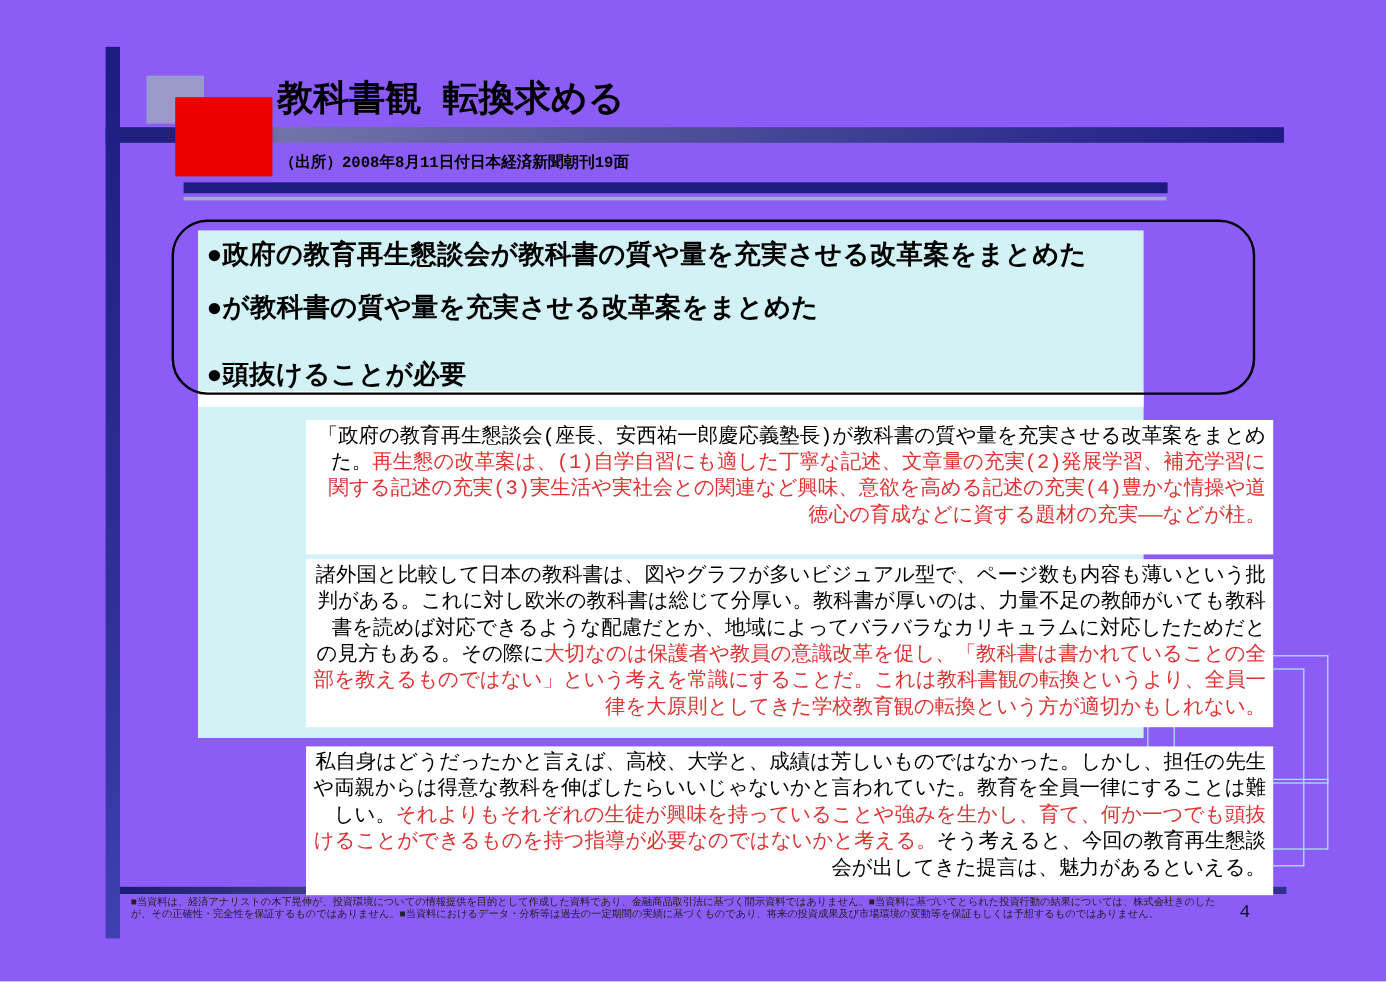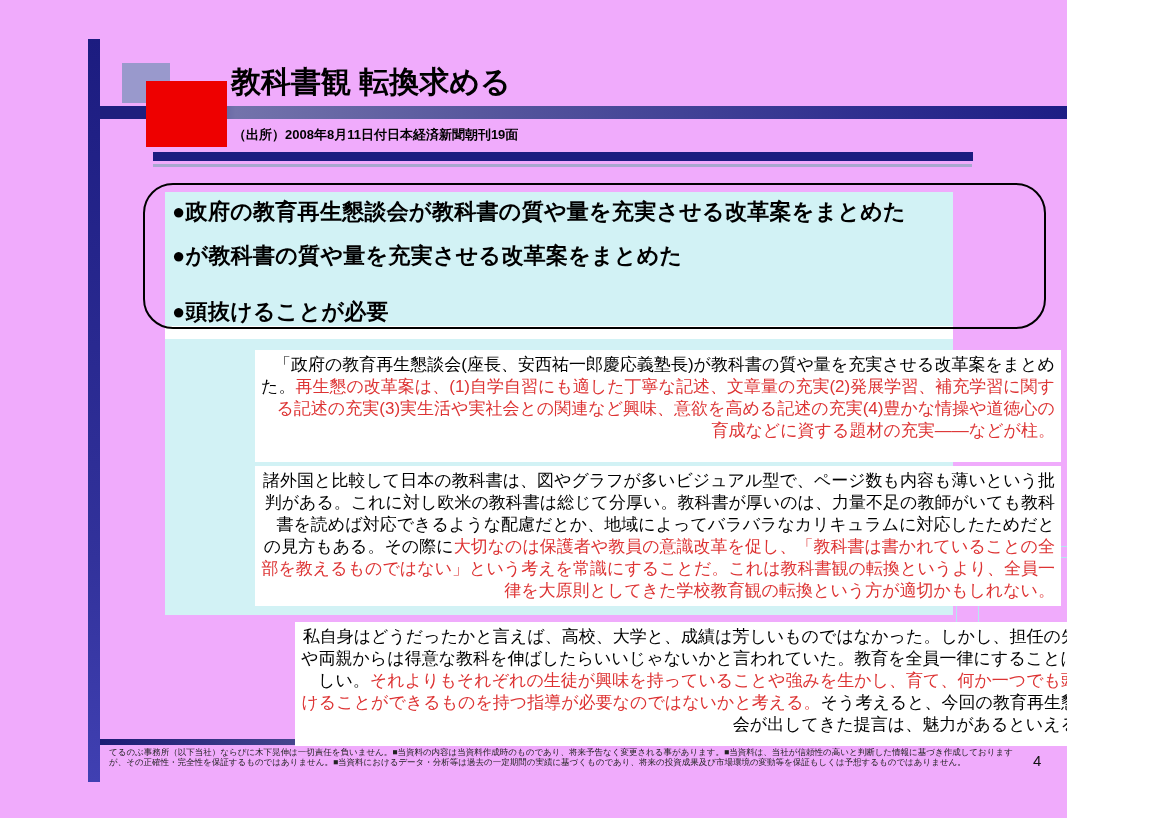--- a/index.html
+++ b/index.html
@@ -1,18 +1,18 @@
 <!DOCTYPE html>
 <html style="--navy: #1c1c80; --lavender: #9999cc; --red: #ee0000; --cyan_bg: #d2f2f5; --cyan_line: #b5e9ef; --red_text: #dd3333;"><head>
 <meta charset="utf-8">
 <style>
   html,body{margin:0;padding:0;background:#ffffff;}
   .slide{
-    position:relative;width:1067px;height:818px;background:#f0abfc;overflow:hidden;
-    font-family:Liberation Sans, sans-serif;color:#000;
+    position:relative;width:1155px;height:818px;background:#8b5cf6;overflow:hidden;
+    font-family:Liberation Mono, monospace;color:#000;
   }
   
   .vbar{position:absolute;left:88px;top:39px;width:12px;height:743px;
         background:linear-gradient(180deg,var(--navy) 0%,#32329b 70%,#4040b2 100%);z-index:5;}
   .hbar-top{position:absolute;left:88px;top:106px;width:982px;height:13px;z-index:1;
         background:linear-gradient(90deg,#1f1f7e 0%,#1f1f7e 7%,#7373ab 15%,#57579d 40%,#303090 78%,#1d1d85 100%);}
   .sq-lavender{position:absolute;left:122px;top:63px;width:48px;height:40px;background:var(--lavender);z-index:2;}
   .sq-red{position:absolute;left:146px;top:81px;width:81px;height:66px;background:var(--red);z-index:3;}
   .title{position:absolute;left:231px;top:62px;margin:0;font-size:30px;font-weight:bold;
         letter-spacing:0px;white-space:nowrap;z-index:4;}
@@ -30,21 +30,21 @@
   .bullet-box{position:absolute;left:143px;top:183px;width:899px;height:142px;border:2px solid #000;
         border-radius:30px;background:transparent;z-index:3;}
   .bullet{position:absolute;left:172px;font-size:22px;font-weight:bold;white-space:nowrap;
         letter-spacing:0.3px;z-index:4;}
   .b1{top:197px;} .b2{top:241px;} .b3{top:297px;}
   
   .para{position:absolute;left:255px;width:794px;background:#fff;padding:4px 6px;
         font-size:17px;line-height:22px;z-index:2;text-align:right;}
   .p1{top:350px;min-height:104px;}
   .p2{top:466px;min-height:122px;}
-  .p3{top:622px;min-height:116px;margin-left:40px;}
+  .p3{top:622px;min-height:116px;}
   .t-black{color:#000;}
   .t-red{color:var(--red_text);}
   
   .footer-bar{position:absolute;left:97px;top:739px;width:975px;height:6px;
         background:linear-gradient(90deg,#1b1b74 0%,#7777ad 45%,#55559c 70%,#30308c 100%);}
   .footer-text{position:absolute;left:109px;top:747px;font-size:8.5px;line-height:10.4px;
         color:#222;z-index:2;}
   .footer-text div{white-space:nowrap;}
   .page-num{position:absolute;left:1033px;top:752px;font-size:15px;color:#111;z-index:2;}
 </style>
@@ -74,18 +74,18 @@
   <div class="bullet b3">●頭抜けることが必要</div>
 
   <div class="para p1"><span class="t-black">「政府の教育再生懇談会(座長、安西祐一郎慶応義塾長)が教科書の質や量を充実させる改革案をまとめた。</span><span class="t-red">再生懇の改革案は、(1)自学自習にも適した丁寧な記述、文章量の充実(2)発展学習、補充学習に関する記述の充実(3)実生活や実社会との関連など興味、意欲を高める記述の充実(4)豊かな情操や道徳心の育成などに資する題材の充実――などが柱。</span></div>
 
   <div class="para p2"><span class="t-black">諸外国と比較して日本の教科書は、図やグラフが多いビジュアル型で、ページ数も内容も薄いという批判がある。これに対し欧米の教科書は総じて分厚い。教科書が厚いのは、力量不足の教師がいても教科書を読めば対応できるような配慮だとか、地域によってバラバラなカリキュラムに対応したためだとの見方もある。その際に</span><span class="t-red">大切なのは保護者や教員の意識改革を促し、「教科書は書かれていることの全部を教えるものではない」という考えを常識にすることだ。これは教科書観の転換というより、全員一律を大原則としてきた学校教育観の転換という方が適切かもしれない。</span></div>
 
   <div class="para p3"><span class="t-black">私自身はどうだったかと言えば、高校、大学と、成績は芳しいものではなかった。しかし、担任の先生や両親からは得意な教科を伸ばしたらいいじゃないかと言われていた。教育を全員一律にすることは難しい。</span><span class="t-red">それよりもそれぞれの生徒が興味を持っていることや強みを生かし、育て、何か一つでも頭抜けることができるものを持つ指導が必要なのではないかと考える。</span><span class="t-black">そう考えると、今回の教育再生懇談会が出してきた提言は、魅力があるといえる。</span></div>
 
   <div class="footer-bar"></div>
   <div class="footer-text">
-    <div>てるのぶ事務所（以下当社）ならびに木下晃伸は一切責任を負いません。■当資料の内容は当資料作成時のものであり、将来予告なく変更される事があります。■当資料は、当社が信頼性の高いと判断した情報に基づき作成しております</div>
+    <div>■当資料は、経済アナリストの木下晃伸が、投資環境についての情報提供を目的として作成した資料であり、金融商品取引法に基づく開示資料ではありません。■当資料に基づいてとられた投資行動の結果については、株式会社きのした</div>
     <div>が、その正確性・完全性を保証するものではありません。■当資料におけるデータ・分析等は過去の一定期間の実績に基づくものであり、将来の投資成果及び市場環境の変動等を保証もしくは予想するものではありません。</div>
   </div>
   <div class="page-num">4</div>
 
 </div>
 
 </body></html>

